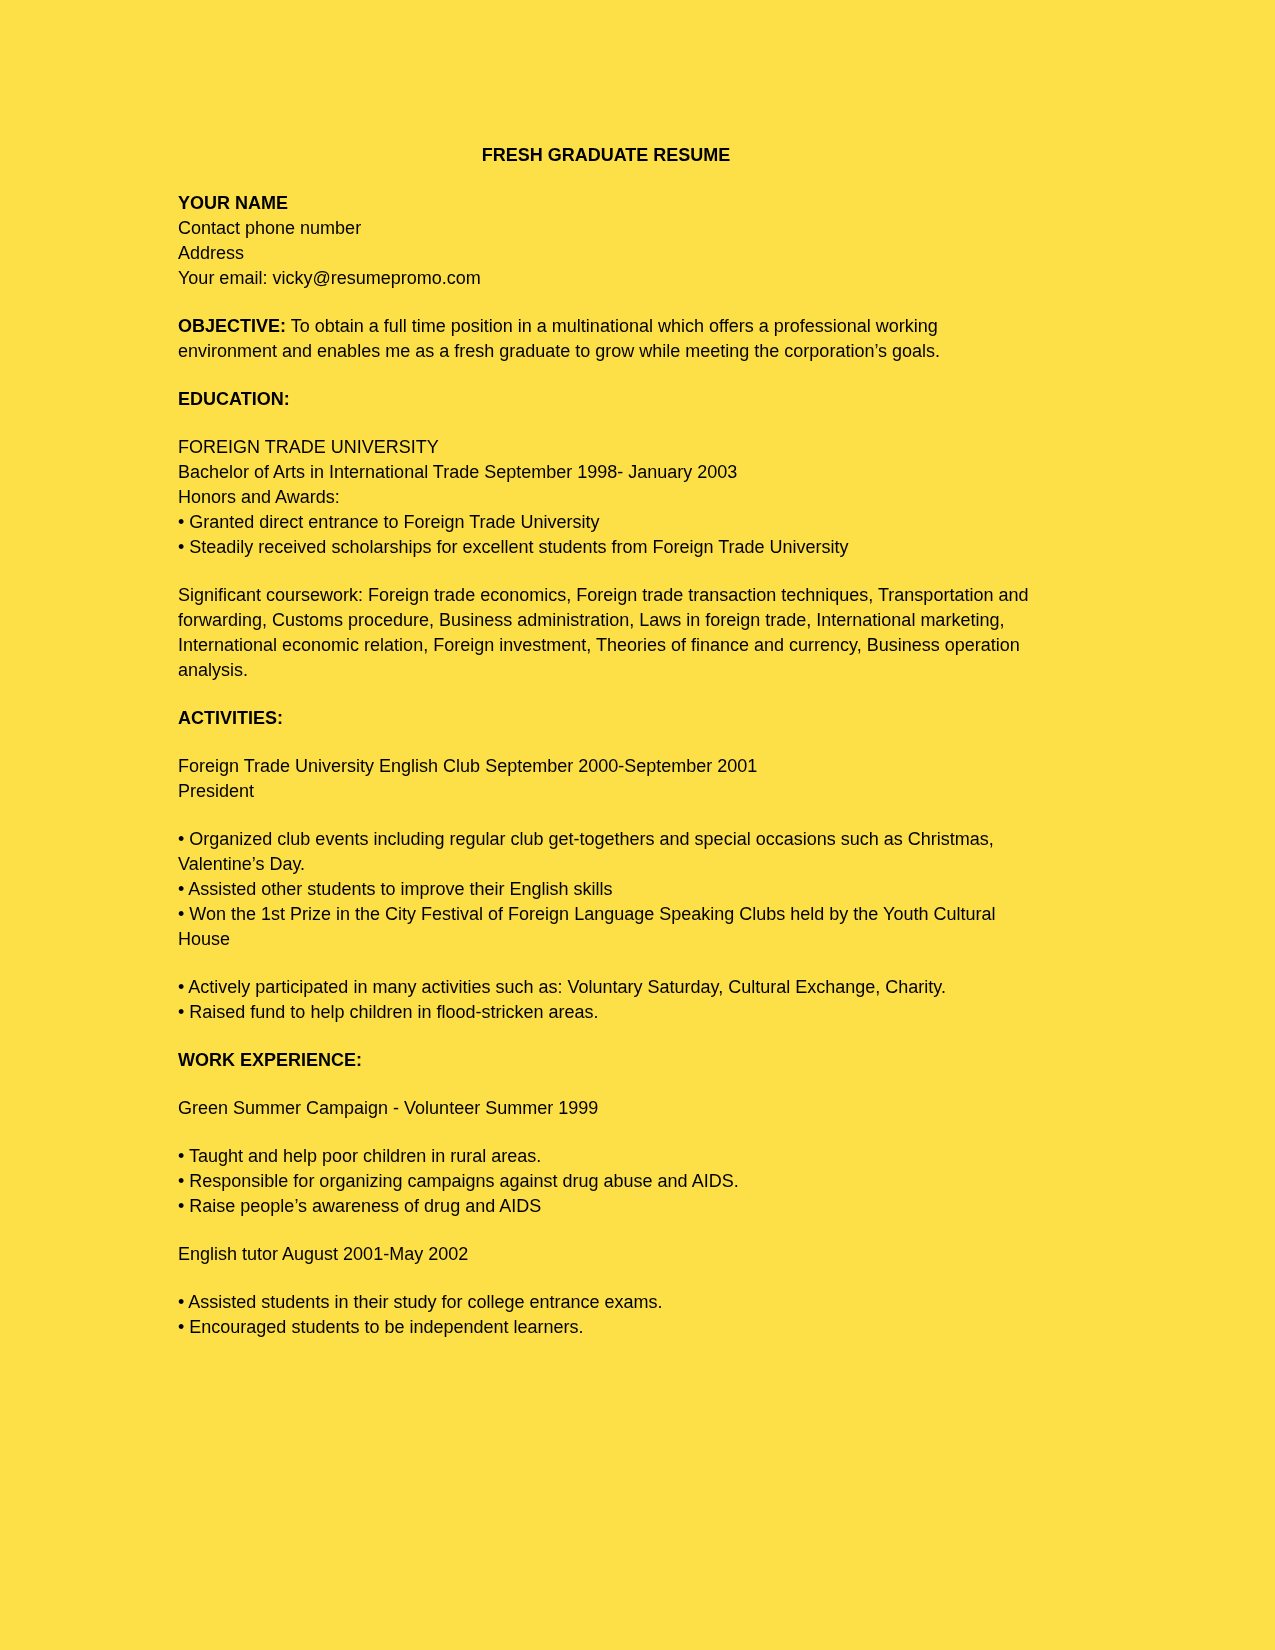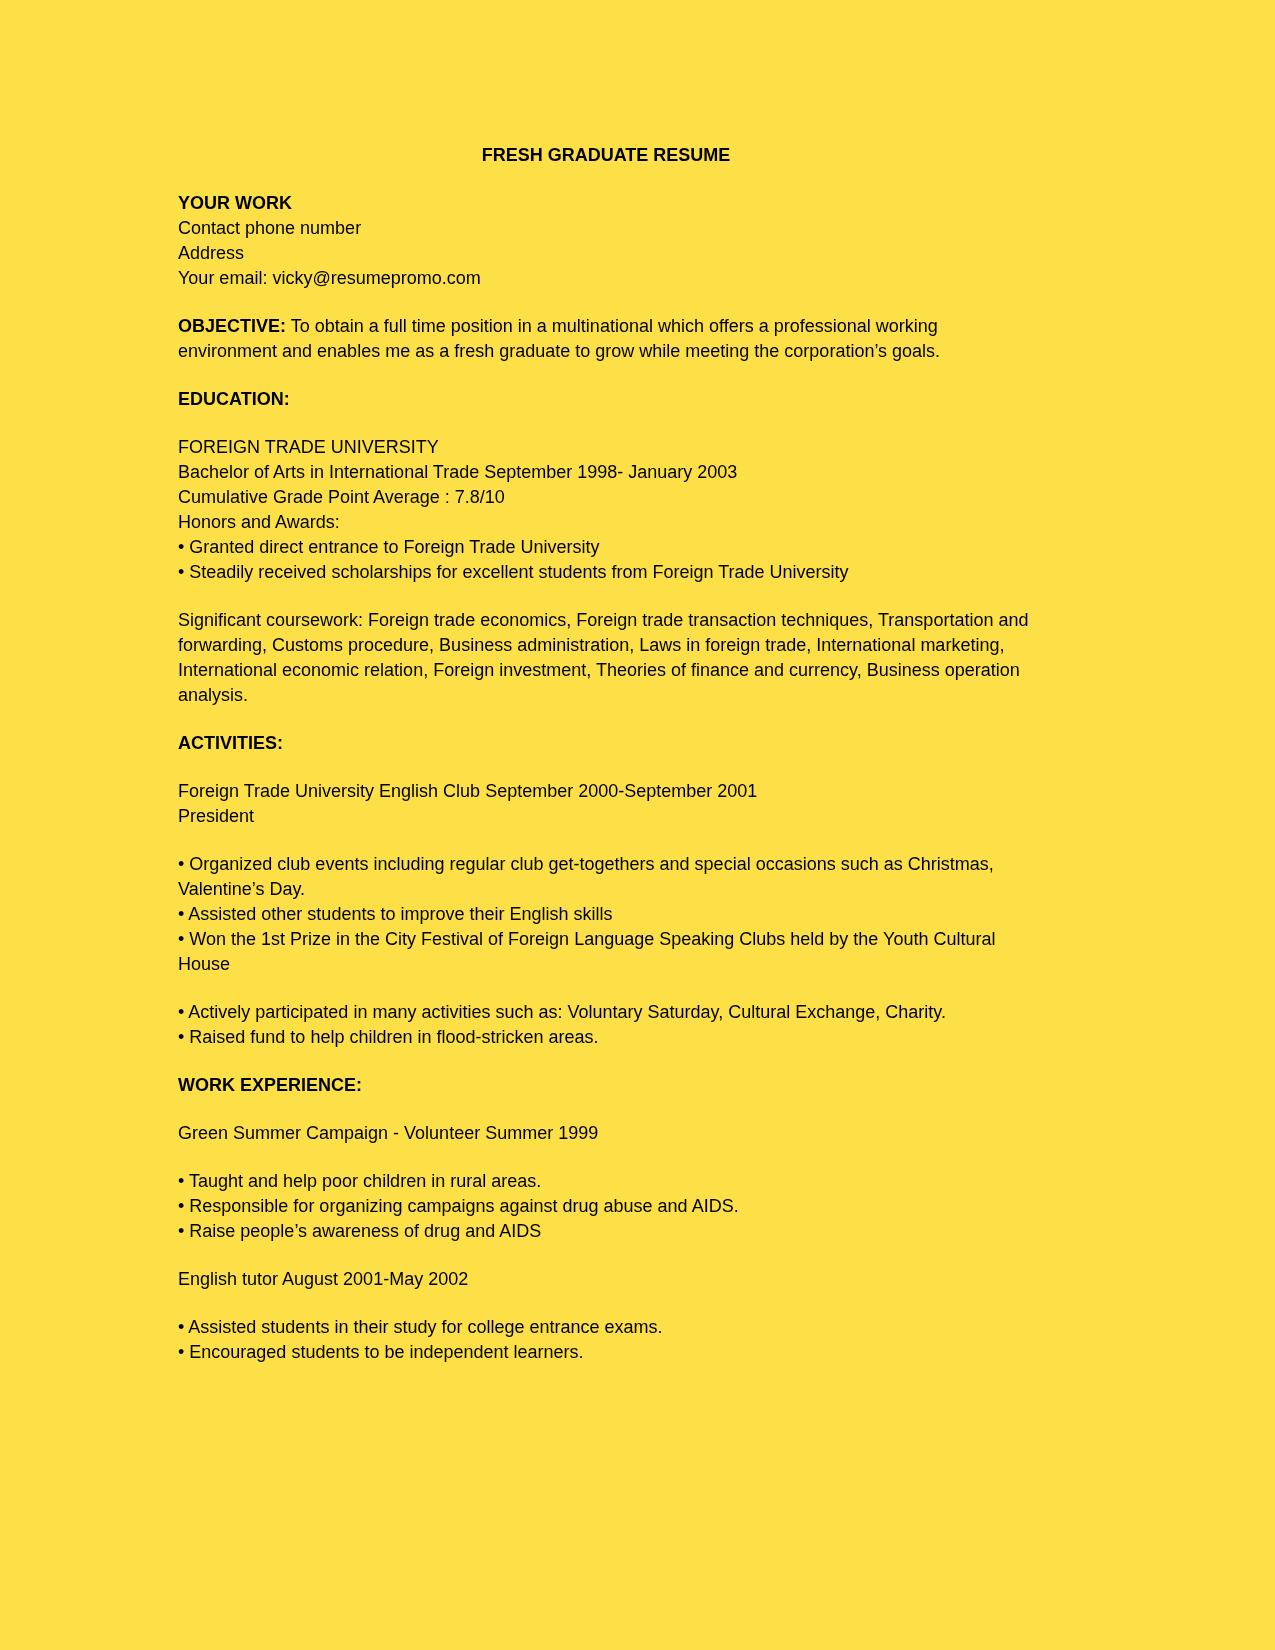--- a/index.html
+++ b/index.html
@@ -47,38 +47,37 @@
 <body>
 
 <div class="page">
   <div class="content">
 
     <div class="block">
       <p class="doc-title">FRESH GRADUATE RESUME</p>
     </div>
 
     <div class="block">
-      <p class="heading">YOUR WORK</p>
+      <p class="heading">YOUR NAME</p>
       <p>Contact phone number</p>
       <p>Address</p>
       <p>Your email: vicky@resumepromo.com</p>
     </div>
 
     <div class="block">
       <p><span class="inline-label">OBJECTIVE:</span> <span>To obtain a full time position in a multinational which offers a professional working environment and enables me as a fresh graduate to grow while meeting the corporation’s goals.</span></p>
     </div>
 
     <div class="block">
       <p class="heading">EDUCATION:</p>
     </div>
 
     <div class="block">
       <p>FOREIGN TRADE UNIVERSITY</p>
       <p>Bachelor of Arts in International Trade September 1998- January 2003</p>
-      <p>Cumulative Grade Point Average : 7.8/10</p>
       <p>Honors and Awards:</p>
       <p>• Granted direct entrance to Foreign Trade University</p>
       <p>• Steadily received scholarships for excellent students from Foreign Trade University</p>
     </div>
 
     <div class="block">
       <p>Significant coursework: Foreign trade economics, Foreign trade transaction techniques, Transportation and forwarding, Customs procedure, Business administration, Laws in foreign trade, International marketing, International economic relation, Foreign investment, Theories of finance and currency, Business operation analysis.</p>
     </div>
 
     <div class="block">

